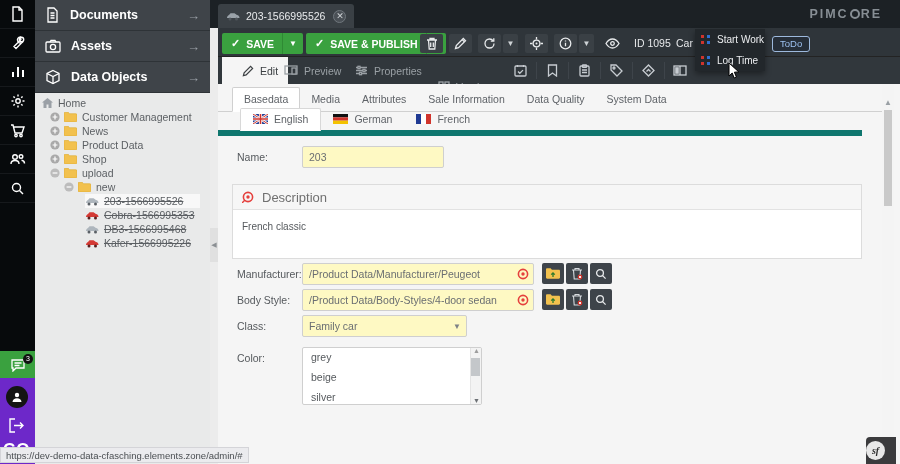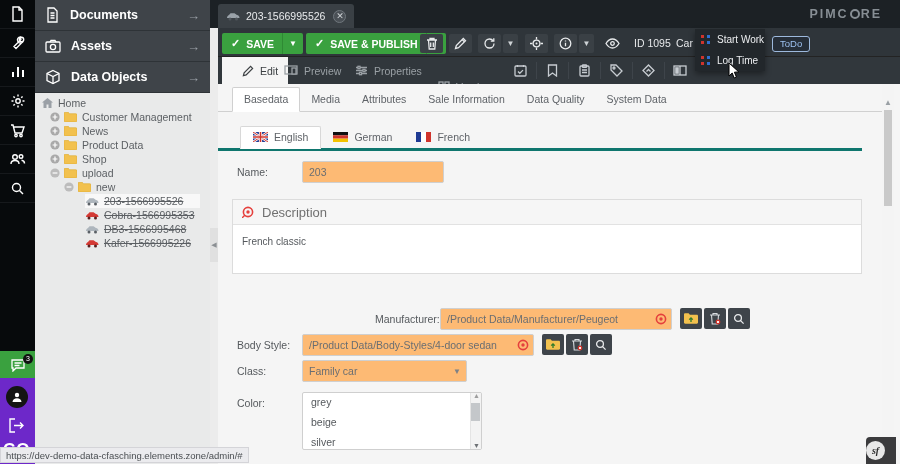--- a/index.html
+++ b/index.html
@@ -62,28 +62,28 @@
   .t2-tab.active svg { stroke:#3c4043; }
   .t2-icon { position:absolute; top:5px; width:24px; height:17px; display:flex; align-items:center; justify-content:center; cursor:pointer; }
   .t2-icon svg { stroke:#c7ccd1; fill:none; stroke-width:1.3; }
   .t2-sep { position:absolute; top:5px; width:1px; height:17px; background:#3e444a; }
 
   
   .content { position:absolute; left:8px; top:84px; width:670px; bottom:0; background:#f5f5f5; }
   .ctabs { display:flex; padding-left:14px; border-bottom:1px solid #d0d0d0; height:28px; align-items:flex-end; }
   .ctab { font-size:10.5px; color:#5f6368; padding:5px 11px 6px; cursor:pointer; }
   .ctab.active { background:#fff; border:1px solid #d0d0d0; border-bottom:1px solid #fff; margin-bottom:-1px; border-radius:2px 2px 0 0; }
-  .langrow { display:flex; padding-left:22px; border-bottom:3px solid #0f766e; height:24px; align-items:flex-end; margin-top:15px; width:644px; }
+  .langrow { display:flex; padding-left:22px; border-bottom:6px solid #0f766e; height:24px; align-items:flex-end; width:644px; }
   .langtab { display:flex; align-items:center; gap:6px; font-size:10.5px; color:#5f6368; padding:4px 12px 5px; cursor:pointer; }
   .langtab.active { background:#fff; border:1px solid #d8d8d8; border-bottom:1px solid #fff; margin-bottom:-1px; border-radius:2px 2px 0 0; }
   .flag { width:15px; height:10px; display:inline-block; position:relative; overflow:hidden; flex:0 0 auto; }
 
   .frm-row { display:flex; margin-top:4px; padding-left:19px; align-items:flex-start; }
   .frm-label { width:65px; font-size:10.5px; color:#55595d; padding-top:5px; flex:0 0 auto; }
-  .inp { background:#fdba74; border:1px solid #cfcfcf; border-radius:2px; height:22px; font-size:10.5px; color:#6a6e72; padding:0 6px; font-family:"Liberation Sans",sans-serif; }
+  .inp { background:#fef9c3; border:1px solid #cfcfcf; border-radius:2px; height:22px; font-size:10.5px; color:#6a6e72; padding:0 6px; font-family:"Liberation Sans",sans-serif; }
   .name-inp { width:142px; }
   .desc-panel { margin:16px 0 0 14px; width:630px; border:1px solid #dcdcdc; background:#fff; }
   .desc-head { background:#f6f6f6; border-bottom:1px solid #e2e2e2; height:25px; display:flex; align-items:center; padding-left:9px; gap:8px; }
   .desc-title { color:#707070; font-size:13px; }
   .desc-body { height:48px; padding:11px 9px; font-size:10px; color:#55595d; }
   .rel-field { position:relative; width:232px; }
   .rel-field .inp { width:232px; padding-right:20px; }
   .bullseye { width:12px; height:12px; flex:0 0 auto; }
   .rel-bull { position:absolute; right:5px; top:5px; }
   .dark-sq { width:22px; height:21px; background:#3e444a; border-radius:2px; display:flex; align-items:center; justify-content:center; margin-left:2px; cursor:pointer; }
@@ -564,21 +564,21 @@
           <svg class="bullseye" viewBox="0 0 12 12">
               <circle cx="6" cy="6" r="4.6" fill="none" stroke="#e5403d" stroke-width="1.6"></circle>
               <circle cx="6" cy="6" r="1.7" fill="#e5403d"></circle>
               <path d="M0 12L3 9" stroke="#e5403d" stroke-width="1.4"></path>
             </svg>
           <span class="desc-title">Description</span>
         </div>
         <div class="desc-body">French classic</div>
       </div>
 
-      <div class="frm-row" style="margin-top:34px;justify-content:center;">
+      <div class="frm-row" style="margin-top:4px;">
         <span class="frm-label">Manufacturer:</span>
         <div class="rel-field">
           <input class="inp" value="/Product Data/Manufacturer/Peugeot" style="">
           <svg class="bullseye rel-bull" viewBox="0 0 12 12">
               <circle cx="6" cy="6" r="4.6" fill="none" stroke="#e5403d" stroke-width="1.6"></circle>
               <circle cx="6" cy="6" r="1.7" fill="#e5403d"></circle>
             </svg>
         </div>
         <div class="dark-sq" style="margin-left:8px;">
           <svg width="14" height="11" viewBox="0 0 14 11">

